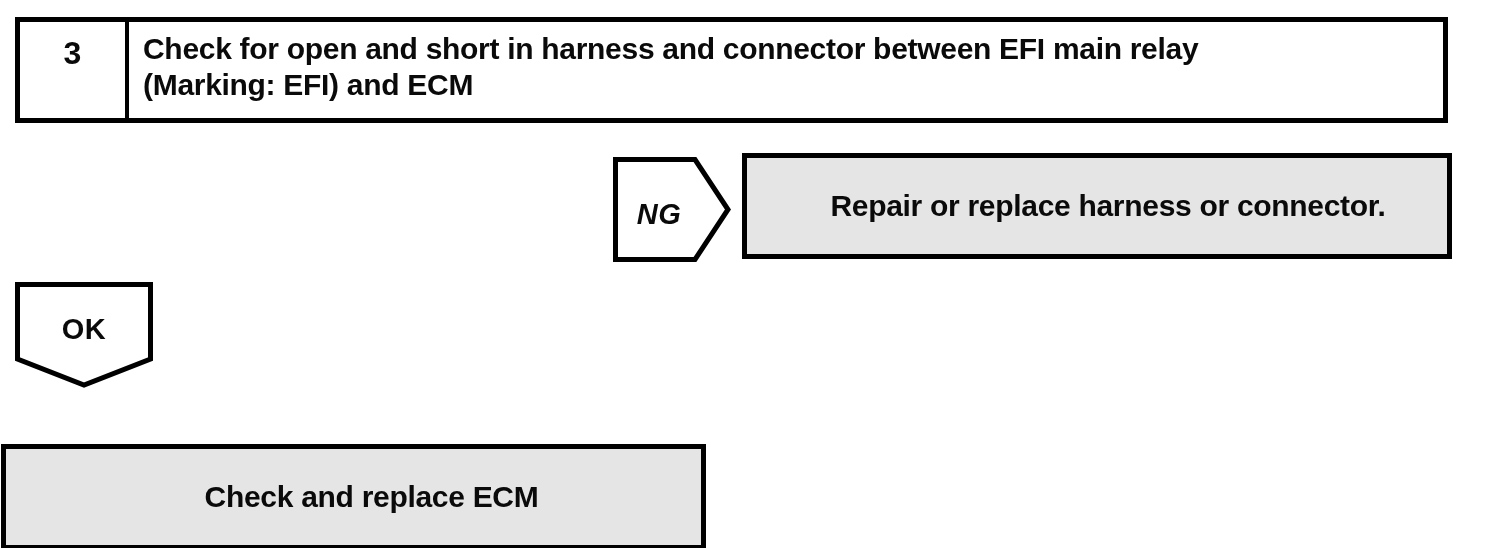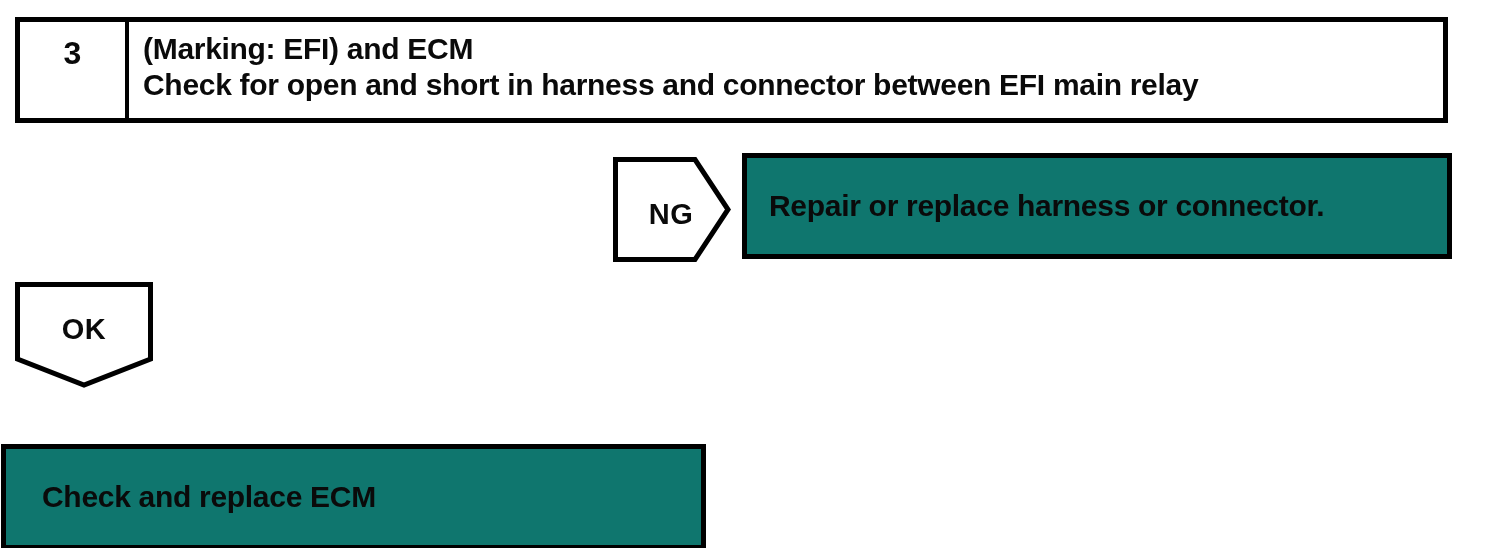--- a/index.html
+++ b/index.html
@@ -68,24 +68,25 @@
     font-size: 29px;
     letter-spacing: 0.5px;
   }
   .ng-connector {
     left: 613px;
     top: 157px;
     width: 118px;
     height: 105px;
   }
   .ng-connector .conn-label {
-    left: 12px;
+    left: 0;
     top: 0;
     width: 92px;
     height: 115px;
+    font-style: italic;
   }
   .ok-connector {
     left: 15px;
     top: 282px;
     width: 138px;
     height: 106px;
   }
   .ok-connector .conn-label {
     left: 0;
     top: 8px;
@@ -95,21 +96,22 @@
 
   
   .action-box {
     position: absolute;
     border: 5px solid #000;
     box-sizing: border-box;
     display: flex;
     align-items: center;
     font-size: 30px;
     letter-spacing: -0.3px;
-    background: #0f766e;
+    background: #e5e5e5;
+    justify-content: center;
   }
   .ng-action {
     left: 742px;
     top: 153px;
     width: 710px;
     height: 106px;
     padding-left: 22px;
   }
   .ok-action {
     left: 1px;
@@ -123,22 +125,22 @@
 </head>
 <body>
 
 <div class="canvas">
 
   <div class="step-box">
     <div class="step-num-cell">
       <span>3</span>
     </div>
     <div class="step-text-cell">
+      <div>Check for open and short in harness and connector between EFI main relay</div>
       <div>(Marking: EFI) and ECM</div>
-      <div>Check for open and short in harness and connector between EFI main relay</div>
     </div>
   </div>
 
   <div class="connector ng-connector">
     <svg width="118" height="105" viewBox="0 0 118 105">
       <polygon points="2.5,2.5 82,2.5 115,52.5 82,102.5 2.5,102.5" fill="#ffffff" stroke="#000000" stroke-width="5"></polygon>
     </svg>
     <span class="conn-label">NG</span>
   </div>
 

